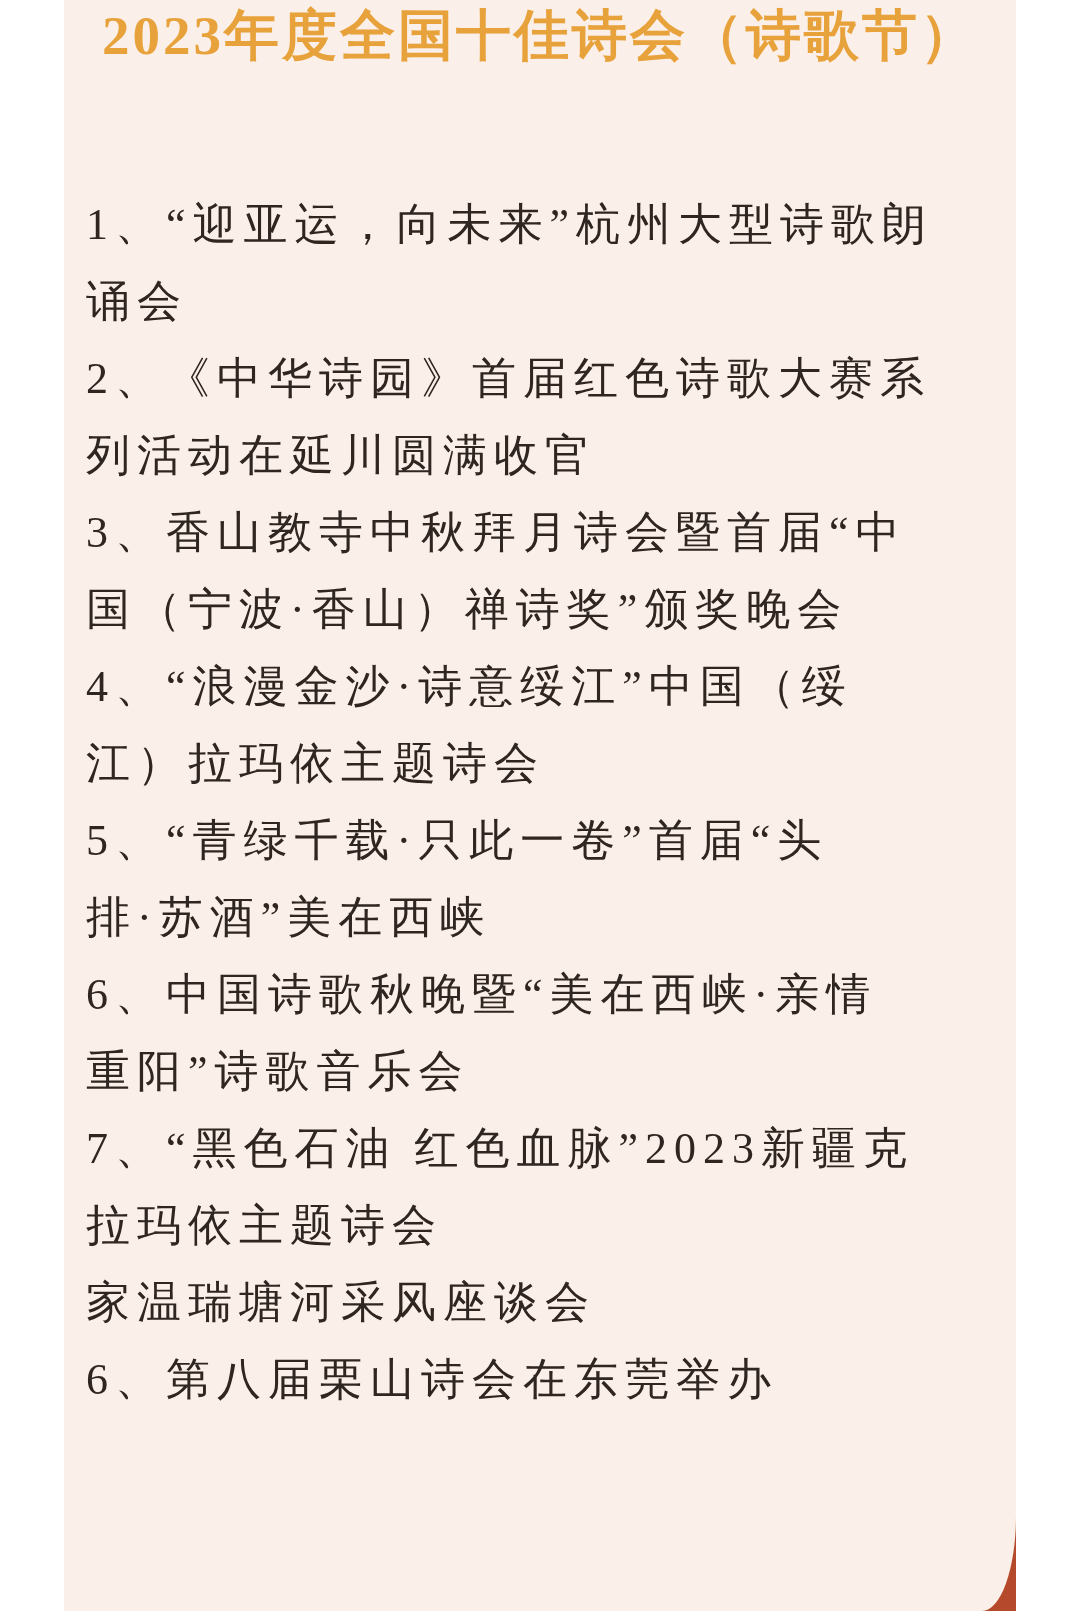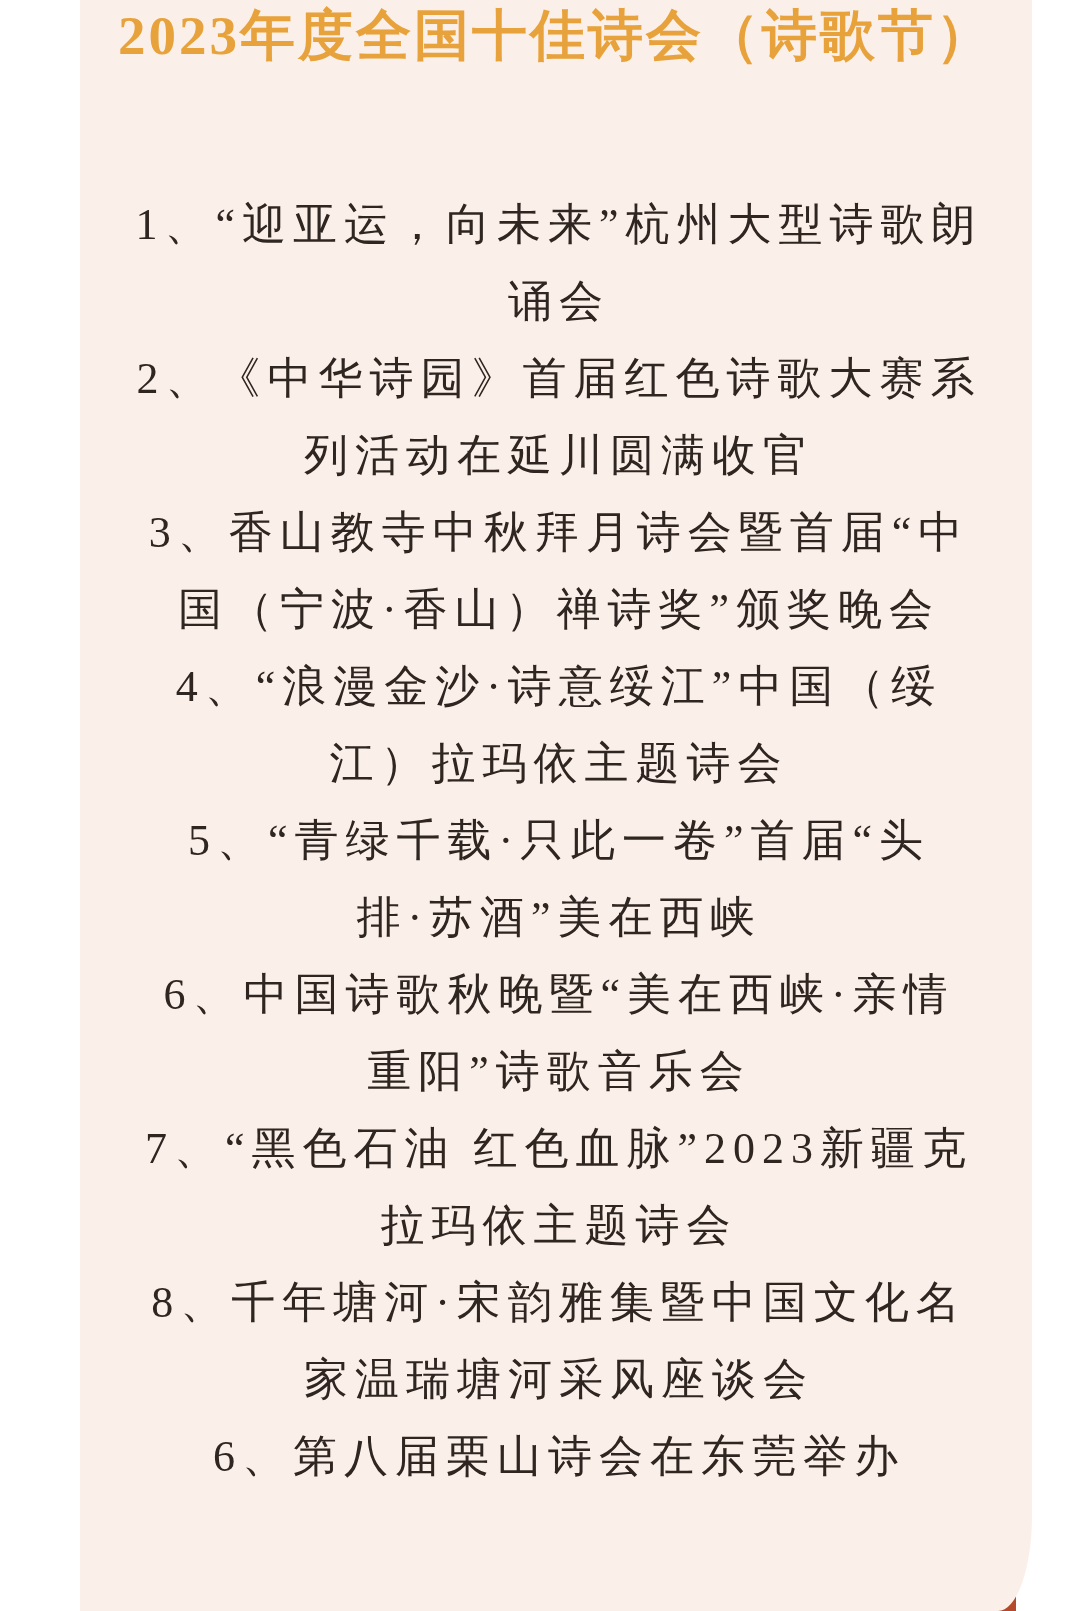--- a/index.html
+++ b/index.html
@@ -26,21 +26,20 @@
   }
   
   .panel {
     position: absolute;
     left: 64px;
     top: 0;
     width: 952px;
     height: 1611px;
     background: #fbf0e9;
     border-bottom-right-radius: 34px 95px;
-    margin-left: 16px;
   }
   .title {
     margin: 0;
     padding-top: 4px;
     text-align: center;
     color: #e8a23c;
     font-size: 55px;
     line-height: 64px;
     font-weight: 600;
     letter-spacing: 3px;
@@ -49,21 +48,20 @@
     margin-top: 118px;
     padding-left: 22px;
     padding-right: 16px;
     color: #2f2521;
     font-size: 44px;
     line-height: 77px;
     letter-spacing: 7px;
   }
   .line {
     white-space: nowrap;
-    text-align: center;
   }
 </style>
 </head>
 <body>
 
 <div class="page">
   <div class="accent-corner"></div>
   <div class="panel">
     <h1 class="title">2023年度全国十佳诗会（诗歌节）</h1>
     <div class="list">
@@ -74,18 +72,17 @@
         <div class="line">3、香山教寺中秋拜月诗会暨首届“中</div>
         <div class="line">国（宁波·香山）禅诗奖”颁奖晚会</div>
         <div class="line">4、“浪漫金沙·诗意绥江”中国（绥</div>
         <div class="line">江）拉玛依主题诗会</div>
         <div class="line">5、“青绿千载·只此一卷”首届“头</div>
         <div class="line">排·苏酒”美在西峡</div>
         <div class="line">6、中国诗歌秋晚暨“美在西峡·亲情</div>
         <div class="line">重阳”诗歌音乐会</div>
         <div class="line">7、“黑色石油 红色血脉”2023新疆克</div>
         <div class="line">拉玛依主题诗会</div>
-        <div class="line">8、千年塘河·宋韵雅集暨中国文化名</div>
         <div class="line">家温瑞塘河采风座谈会</div>
         <div class="line">6、第八届栗山诗会在东莞举办</div>
       </div>
   </div>
 </div>
 
 </body></html>

